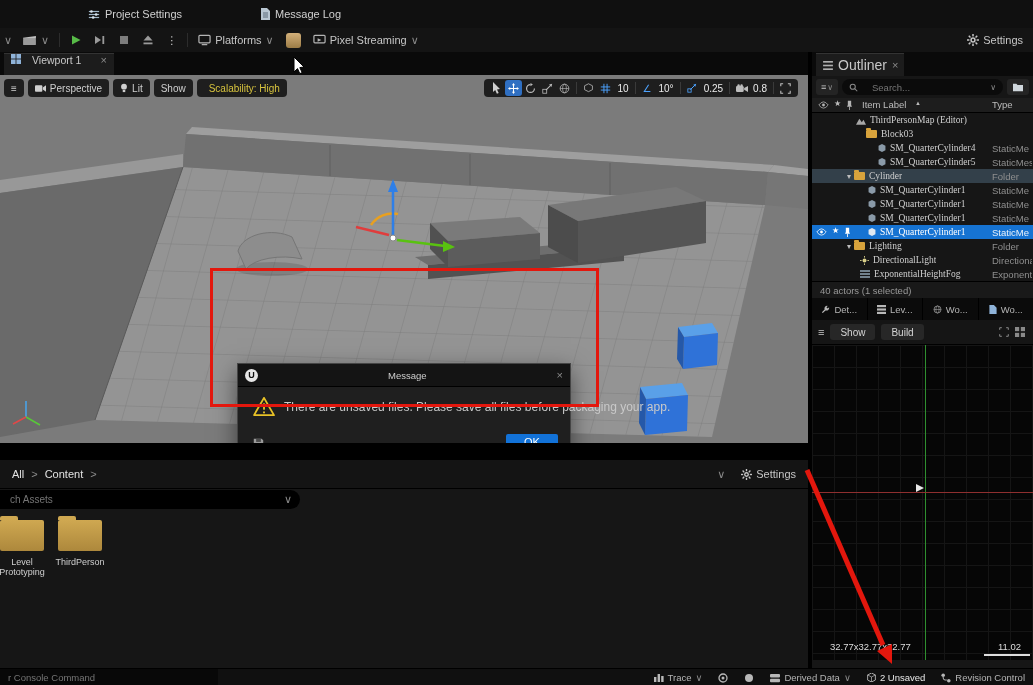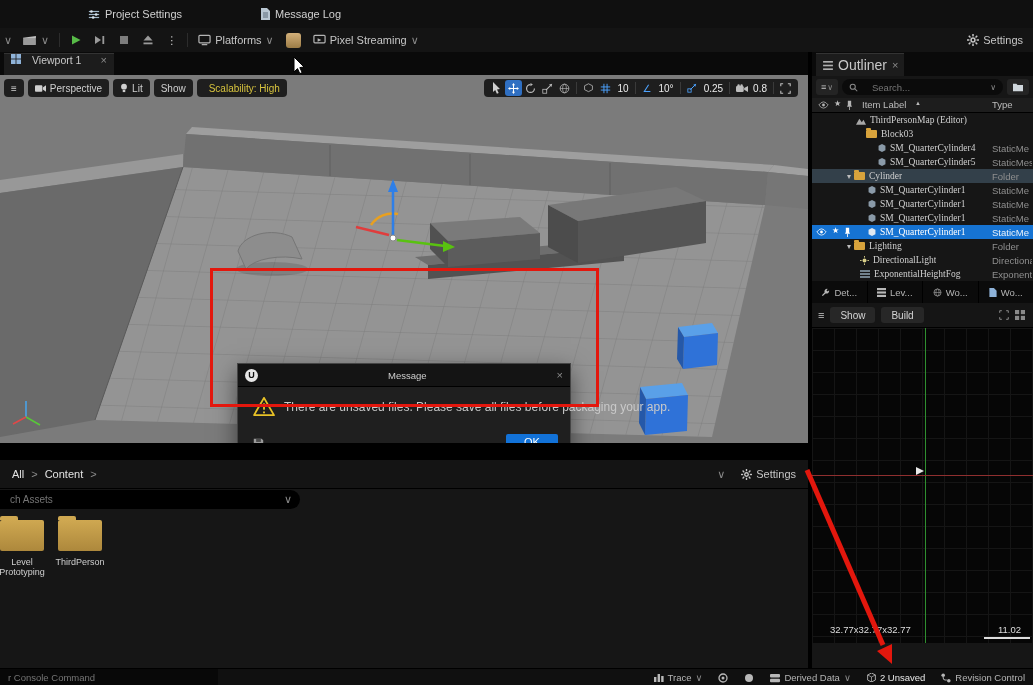--- a/index.html
+++ b/index.html
@@ -653,20 +653,21 @@
                 <line y1="4" x2="10" y2="4"></line>
                 <line y1="7" x2="10" y2="7"></line>
               </g>
             </svg>
           </span>
         <span class="lbl">ExponentialHeightFog</span>
           <span class="type">Exponenti</span>
       </div>
     </div>
 
+    <div class="ol-status">40 actors (1 selected)</div>
 
     <div class="ptabs">
       <div class="ptab">
         <span>
             <svg width="9" height="9" viewBox="0 0 10 10">
               <path d="M9 2.5A3 3 0 0 1 5 6L2 9 1 8l3-3a3 3 0 0 1 3.5-4L6 2.5 7.5 4z" fill="#b8b8b8"></path>
             </svg>
           </span>
         <span>Det...</span>
       </div>

